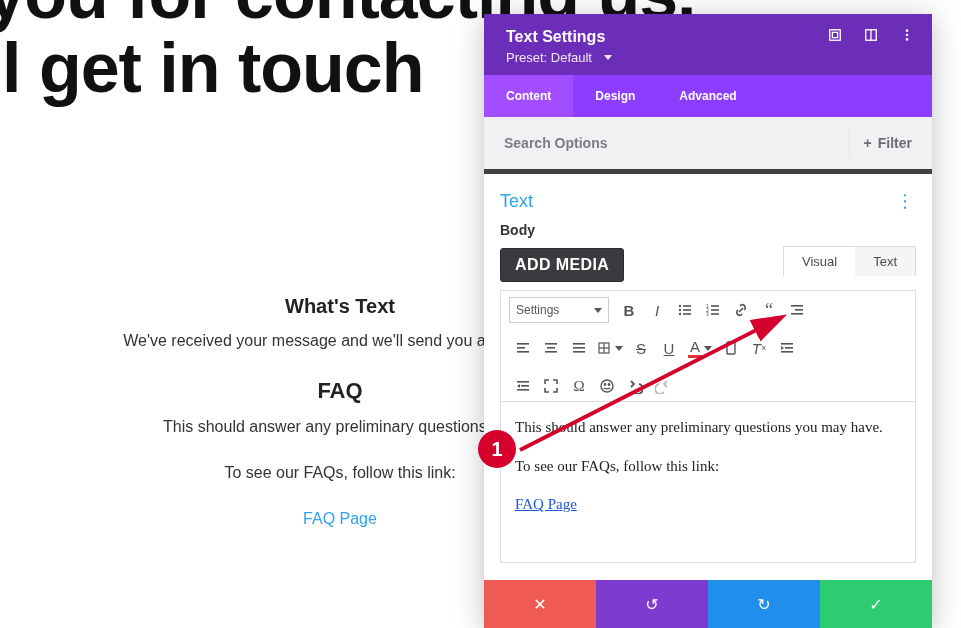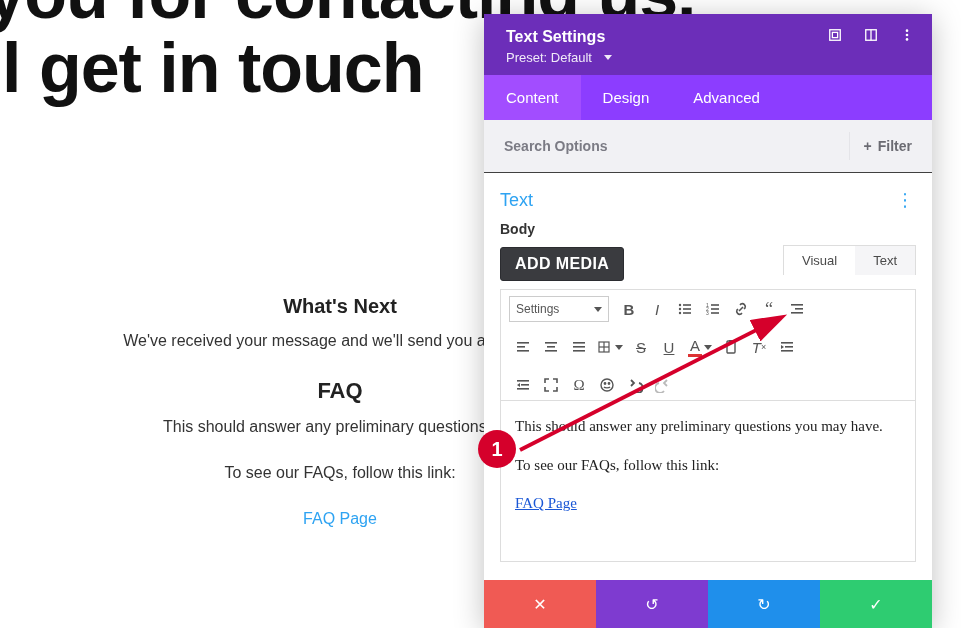--- a/index.html
+++ b/index.html
@@ -20,23 +20,23 @@
   .anno-arrow { position:absolute; left:490px; top:300px; width:320px; height:260px; z-index:40; pointer-events:none; }
 
   
   .panel { position:absolute; left:484px; top:14px; width:448px; height:614px; background:#fff; box-shadow:0 4px 30px rgba(0,0,0,.25); border-radius:2px; display:flex; flex-direction:column; z-index:30; }
   .panel-header { background:#6c2eb9; color:#fff; padding:14px 18px 10px 22px; display:flex; justify-content:space-between; align-items:flex-start; }
   .panel-header h2 { font-size:16px; font-weight:700; }
   .panel-header .preset { font-size:13px; opacity:.9; margin-top:4px; display:flex; align-items:center; gap:12px; }
   .panel-header .hdr-icons { display:flex; gap:22px; align-items:center; color:#fff; }
   .panel-header .hdr-icons span { cursor:pointer; font-size:16px; }
   .panel-tabs { background:#8c3dff; display:flex; }
-  .panel-tabs .tab { color:#fff; font-size:15px; font-weight:400; padding:14px 22px; cursor:pointer; }
+  .panel-tabs .tab { color:#fff; font-size:12px; font-weight:700; padding:14px 22px; cursor:pointer; }
   .panel-tabs .tab.active { background:#a24dff; }
-  .panel-search { background:#f1f1f4; display:flex; align-items:center; justify-content:space-between; padding:12px 6px 12px 20px; border-bottom:1px solid #404040; }
+  .panel-search { background:#f1f1f4; display:flex; align-items:center; justify-content:space-between; padding:12px 6px 12px 20px; border-bottom:5px solid #404040; }
   .panel-search .search-label { color:#7b7b84; font-size:14px; font-weight:600; }
   .panel-search .filter-btn { color:#6b6b72; font-size:14px; font-weight:600; padding:6px 14px; cursor:pointer; border-left:1px solid #e4e4e8; display:flex; align-items:center; gap:6px; }
 
   .panel-body { flex:1; overflow:auto; padding:16px 16px 8px 16px; background:#fff; }
   .section-head { display:flex; justify-content:space-between; align-items:center; margin-bottom:10px; }
   .section-head h3 { color:#2ea3f2; font-size:18px; font-weight:400; }
   .kebab { color:#2ea3f2; font-size:18px; letter-spacing:2px; cursor:pointer; }
   .body-label { font-size:14px; font-weight:700; color:#333; margin:6px 0 10px; }
   .add-media-btn { background:#3a3b3f; color:#fff; border:1px solid #2b2c30; padding:7px 14px; font-size:16px; font-weight:700; letter-spacing:.4px; border-radius:3px; cursor:pointer; }
   .editor-tabs { float:right; display:flex; border:1px solid #ddd; border-bottom:none; margin-top:-2px; }
@@ -67,21 +67,21 @@
 </head>
 <body>
 <div class="stage">
 
   <div class="page-bg">
     <div class="big-headline">
       <div>k you for contacting us.</div>
       <div>e'll get in touch</div>
     </div>
     <div class="bg-section">
-      <h3>What's Next</h3>
+      <h3>What's Text</h3>
       <p>We've received your message and we'll send you an email wi</p>
       <div class="faq-heading">FAQ</div>
       <p>This should answer any preliminary questions you</p>
       <p>To see our FAQs, follow this link:</p>
       <div class="faq-link">FAQ Page</div>
     </div>
   </div>
 
   <div class="anno-circle">1</div>
 

